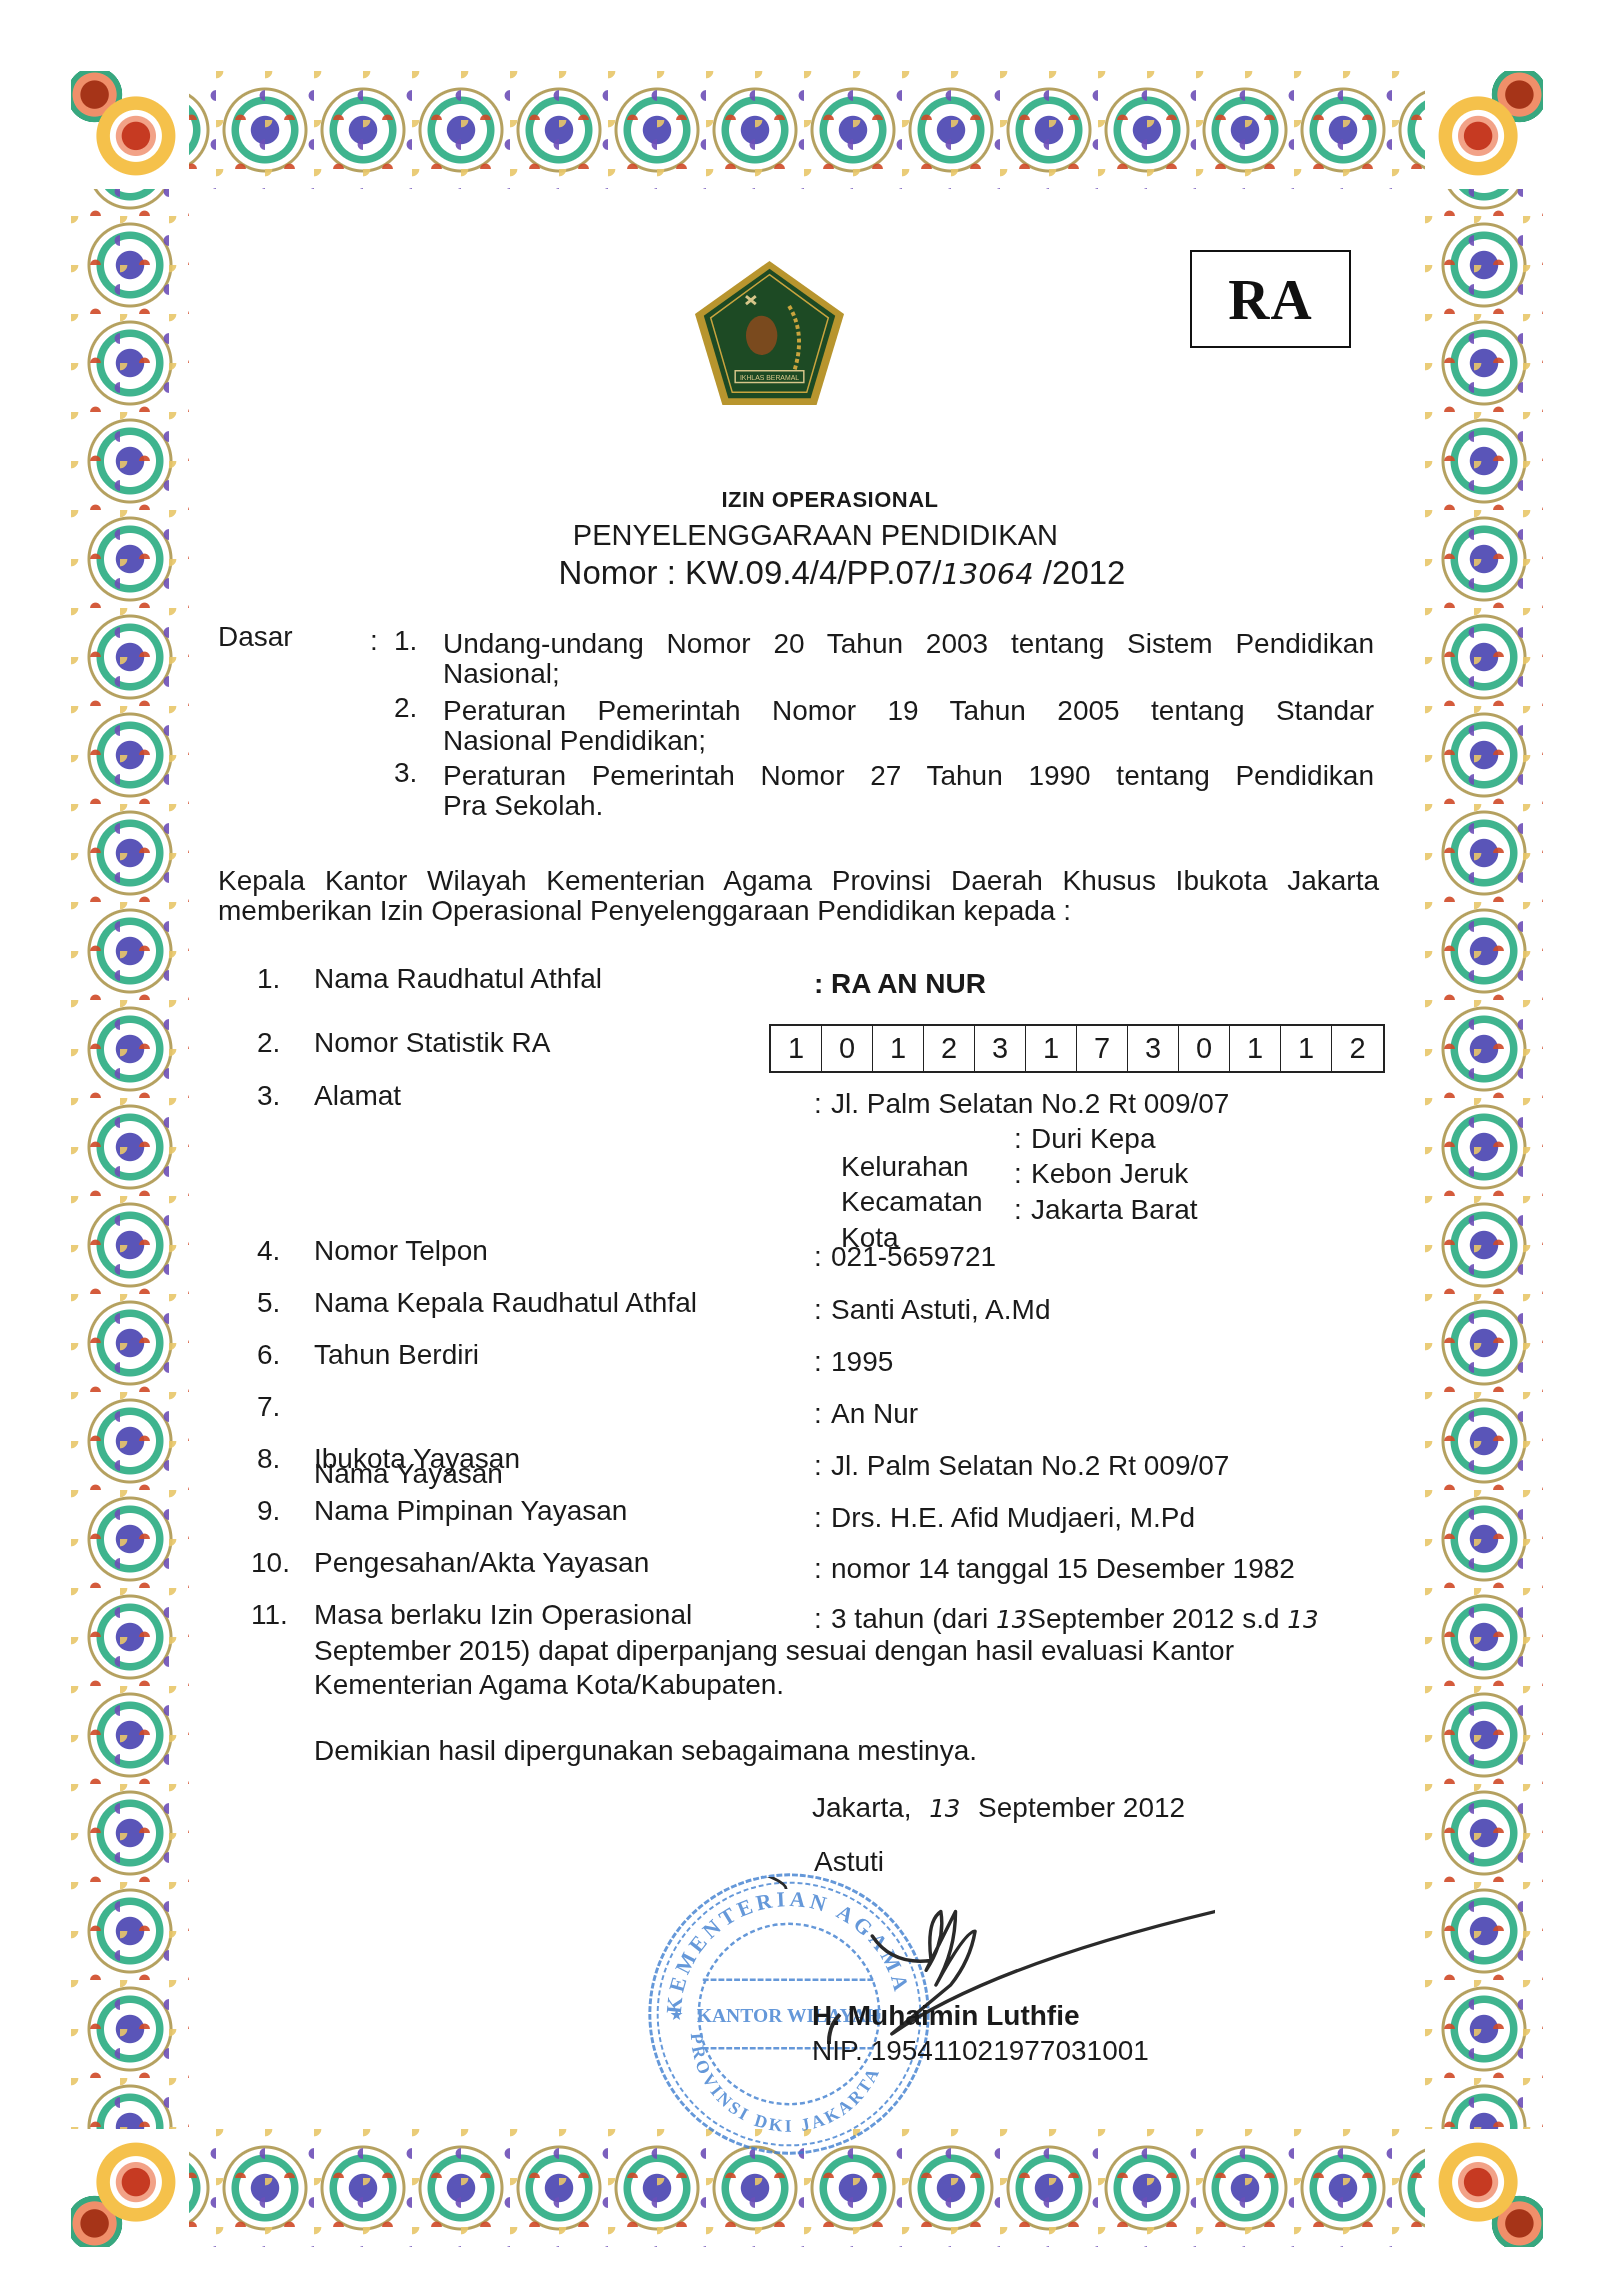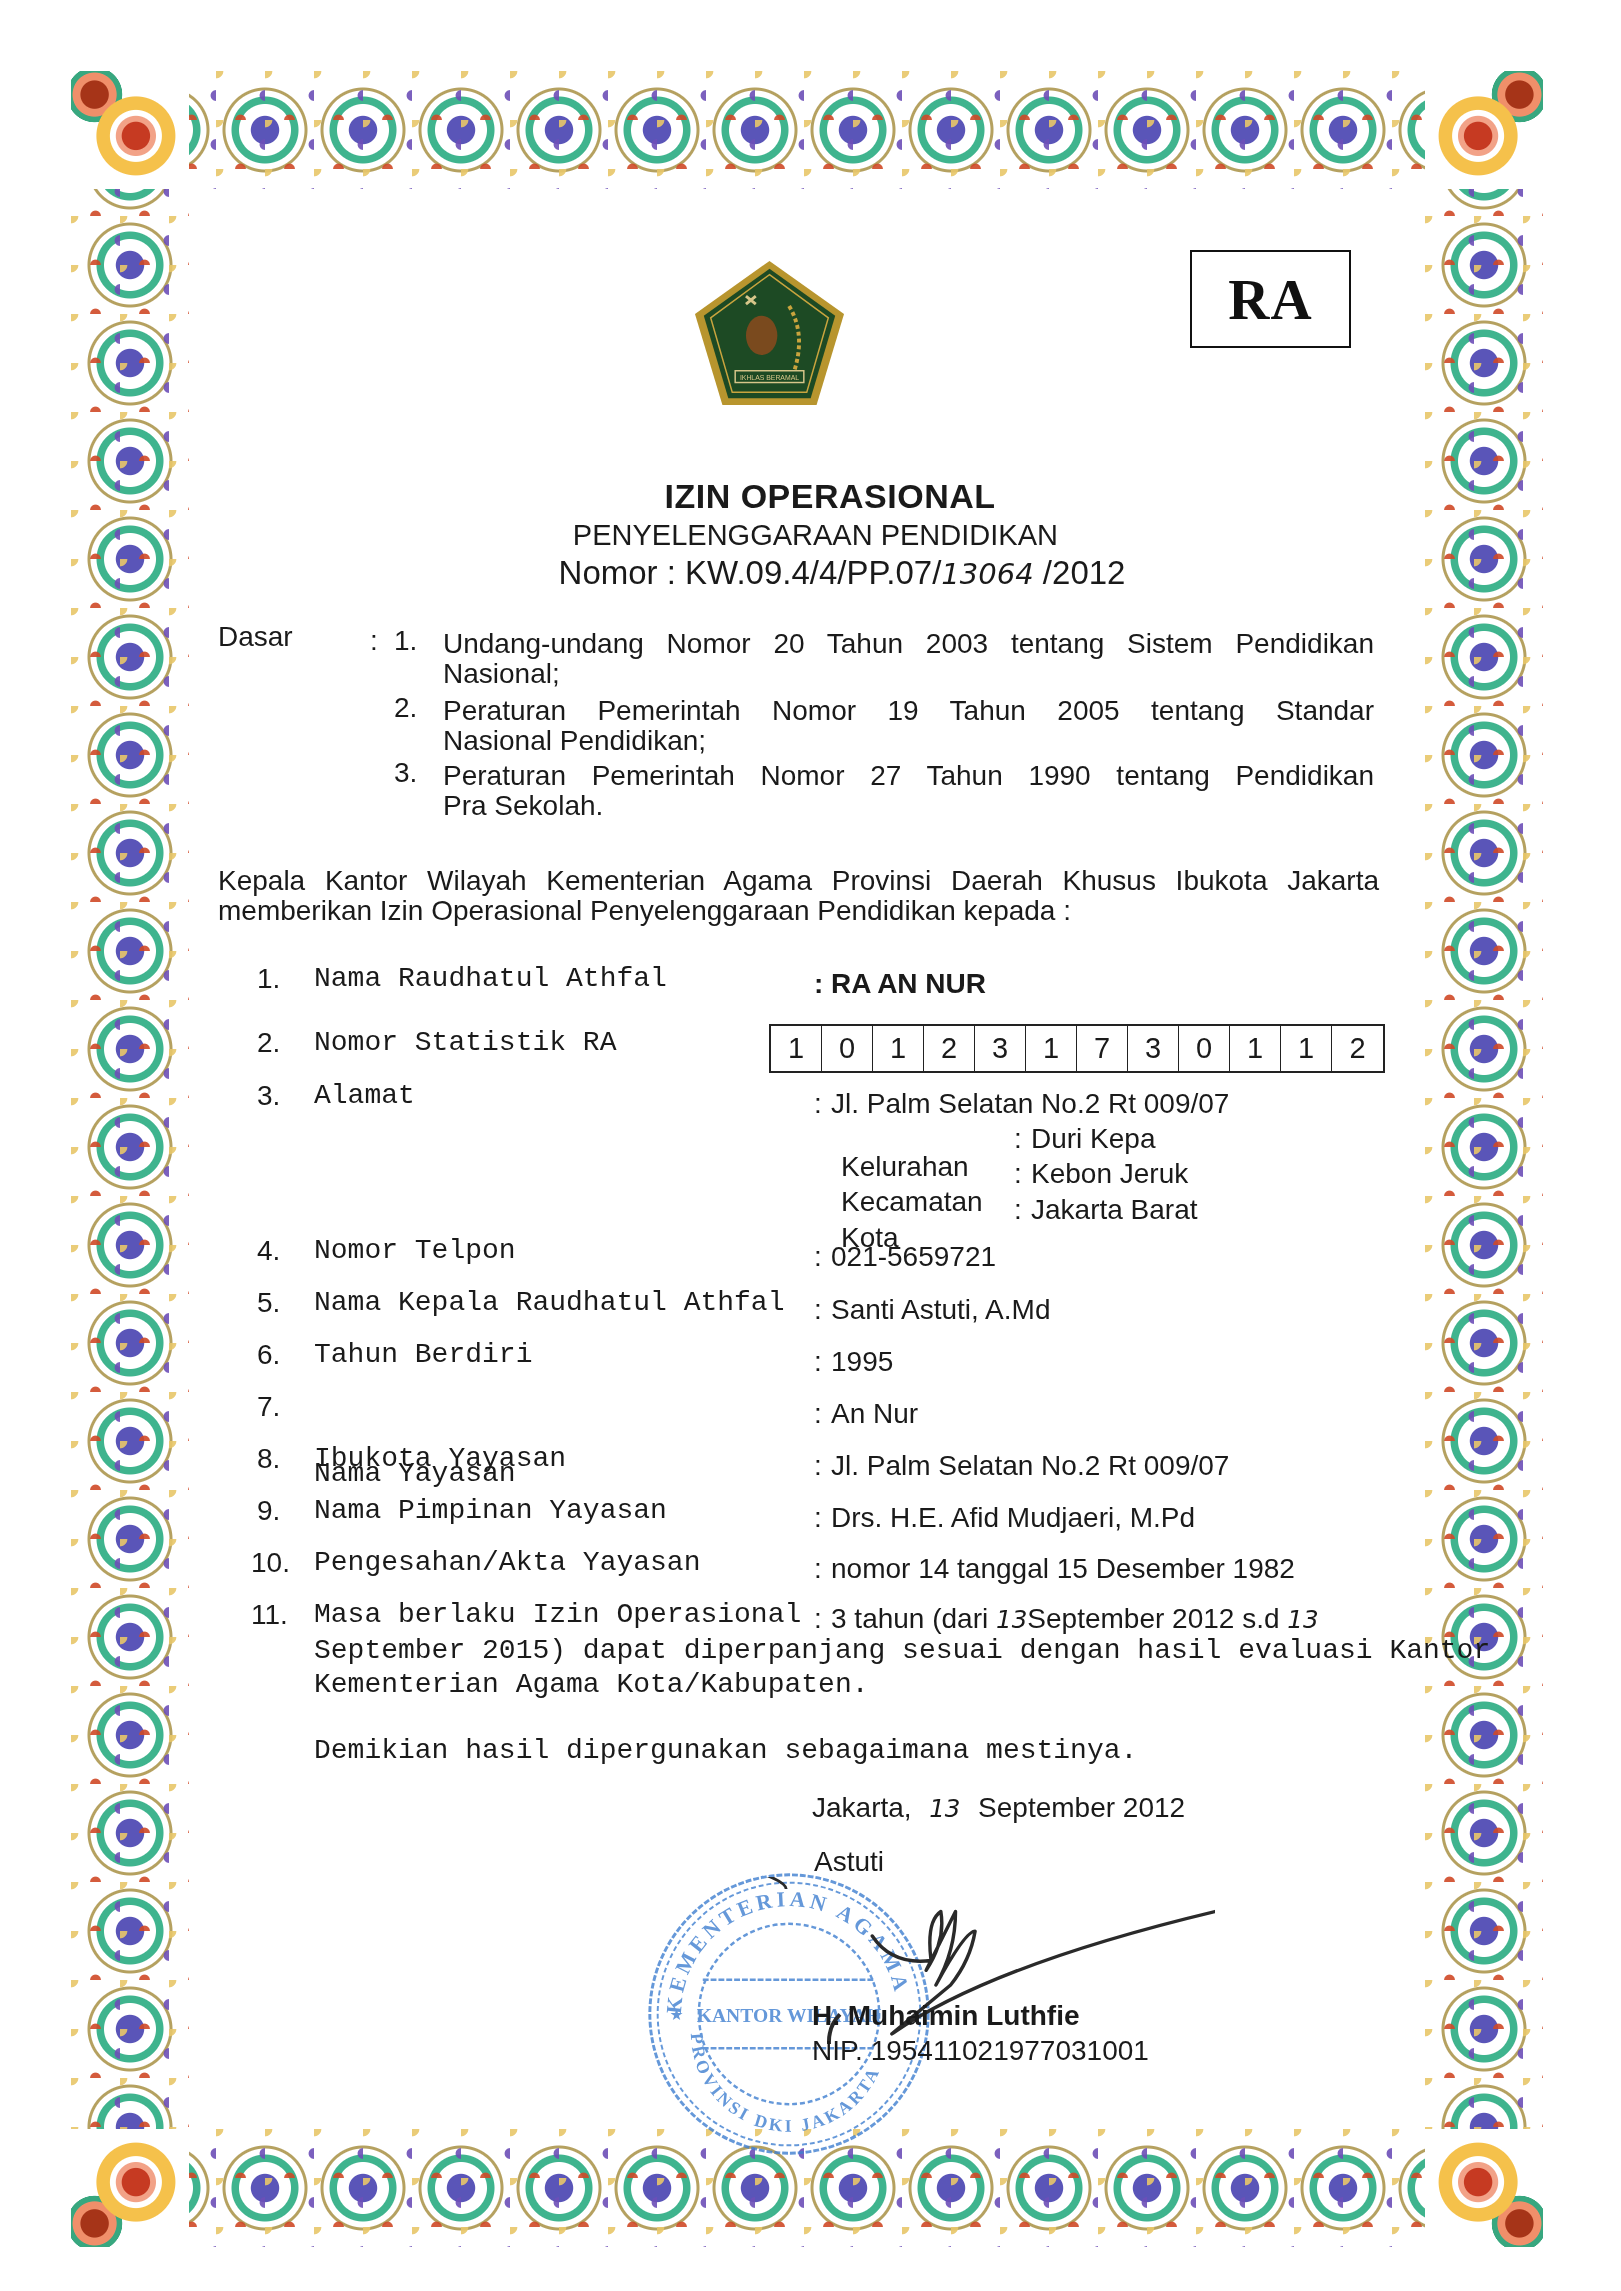--- a/index.html
+++ b/index.html
@@ -56,37 +56,37 @@
   .ra-box {
     left: 1190px; top: 250px; width: 161px; height: 98px;
     border: 2px solid #111; box-sizing: border-box;
     display: flex; align-items: center; justify-content: center;
     font-family: "Liberation Serif", "DejaVu Serif", serif;
     font-weight: bold; font-size: 57px; color: #111; letter-spacing: 1px;
   }
 
   
   .title { left: 0; width: 1621px; text-align: center; }
-  .title-main { top: 477px; font-size: 34px; font-weight: bold; letter-spacing: 0.5px; padding-left: 39px; box-sizing: border-box; }
+  .title-main { top: 487px; font-size: 22px; font-weight: bold; letter-spacing: 0.5px; padding-left: 39px; box-sizing: border-box; }
   .title-sub { top: 519px; font-size: 29px; padding-left: 9.8px; box-sizing: border-box; }
   .title-nomor { top: 554px; font-size: 33px; padding-left: 63px; box-sizing: border-box; }
   .hand { font-family: "DejaVu Sans", sans-serif; font-style: italic; font-size: 0.88em; }
 
   
   .txt { font-size: 28px; white-space: nowrap; line-height: 1; }
   .dasar-label { left: 218px; top: 623px; }
   .dasar-colon { left: 370px; top: 627px; }
   .dasar-num { left: 394px; }
   .dasar-text { left: 443px; width: 931px; }
   .justify { text-align: justify; text-align-last: justify; white-space: normal; }
 
   .intro { left: 218px; width: 1161px; }
 
   .item-num { left: 257px; }
-  .item-label { left: 314px; font-family: Liberation Mono, monospace; }
+  .item-label { left: 314px; }
   .item-colon { left: 814px; }
   .item-value { left: 831px; }
 
   .nss-box {
     left: 769px; top: 1024px; height: 49px; display: flex;
     border: 2px solid #222; box-sizing: border-box;
   }
   .nss-cell {
     width: 51px; height: 45px; display: flex; align-items: center; justify-content: center;
     font-size: 29px; border-right: 1.5px solid #222; box-sizing: border-box;

